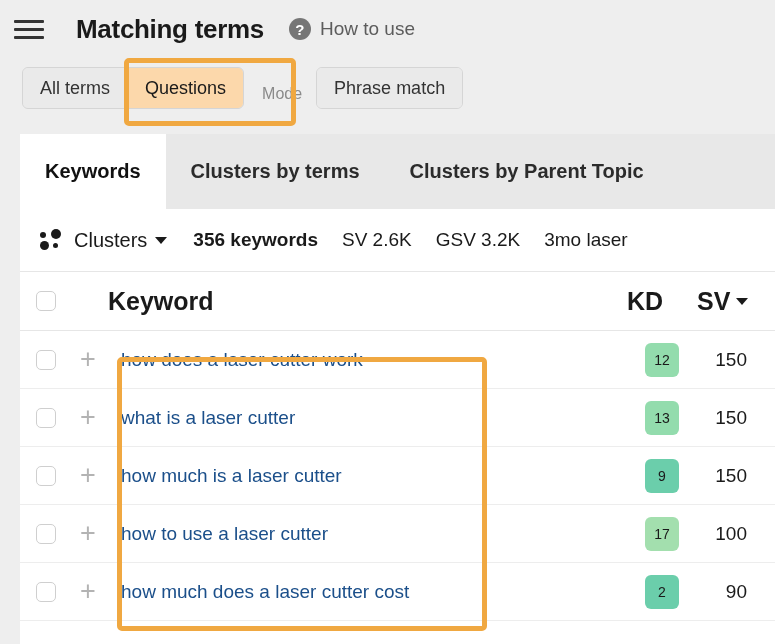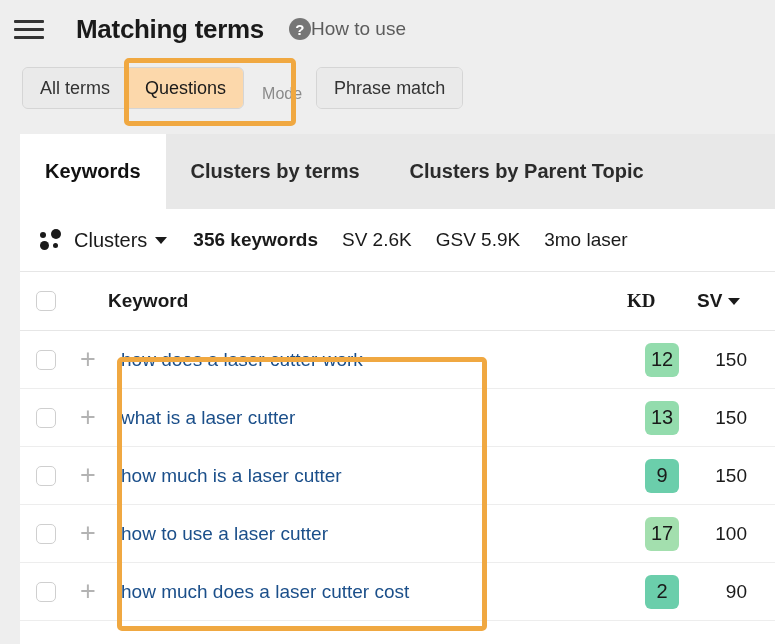--- a/index.html
+++ b/index.html
@@ -67,20 +67,21 @@
     font-weight: bold;
     display: flex;
     align-items: center;
     justify-content: center;
     line-height: 1;
     flex: none;
   }
   .howto-label {
     font-size: 19px;
     color: #5c5c5c;
+    margin-left: 9px;
   }
 
   
   .filterbar {
     height: 60px;
     display: flex;
     align-items: center;
     padding-left: 22px;
     background: #eeeeee;
     box-sizing: border-box;
@@ -208,21 +209,21 @@
   .stat.bold { font-weight: bold; margin-left: 26px; }
 
   
   table.kwtable {
     width: 100%;
     border-collapse: collapse;
     table-layout: fixed;
   }
   table.kwtable th {
     height: 58px;
-    font-size: 19px;
+    font-size: 25px;
     font-weight: bold;
     color: #1a1a1a;
     border-bottom: 1px solid #e6e6e6;
     text-align: left;
     padding: 0;
     vertical-align: middle;
     background: #ffffff;
   }
   table.kwtable td {
     height: 57px;
@@ -266,27 +267,27 @@
     white-space: nowrap;
   }
   .th-kw { padding-left: 13px; }
   .kd-badge {
     display: inline-flex;
     align-items: center;
     justify-content: center;
     width: 34px;
     height: 34px;
     border-radius: 6px;
-    font-size: 20px;
+    font-size: 14px;
     color: #1a1a1a;
   }
   .cell-center { text-align: center; }
   .cell-right  { text-align: right; padding-right: 28px !important; }
   .th-right    { text-align: right; padding-right: 28px; }
-  .th-center   { text-align: center; font-family: Liberation Serif, serif; }
+  .th-center   { text-align: center; }
   .sv-head {
     display: inline-flex;
     align-items: center;
   }
   .caret-sm {
     width: 0; height: 0;
     border-left: 6px solid transparent;
     border-right: 6px solid transparent;
     border-top: 7px solid #1a1a1a;
     margin-left: 6px;
@@ -336,21 +337,21 @@
       <i class="cd2"></i>
       <i class="cd3"></i>
       <i class="cd4"></i>
     </div>
     <div class="clusters-btn">
       <span class="clusters-label">Clusters</span>
       <span class="caret"></span>
     </div>
     <div class="stat bold">356 keywords</div>
     <div class="stat">SV 2.6K</div>
-    <div class="stat">GSV 5.9K</div>
+    <div class="stat">GSV 3.2K</div>
     <div class="stat">3mo laser</div>
   </div>
 
   <table class="kwtable">
     <colgroup>
       <col class="col-check">
         <col class="col-plus">
         <col class="col-kw">
         <col class="col-kd">
         <col class="col-sv">

